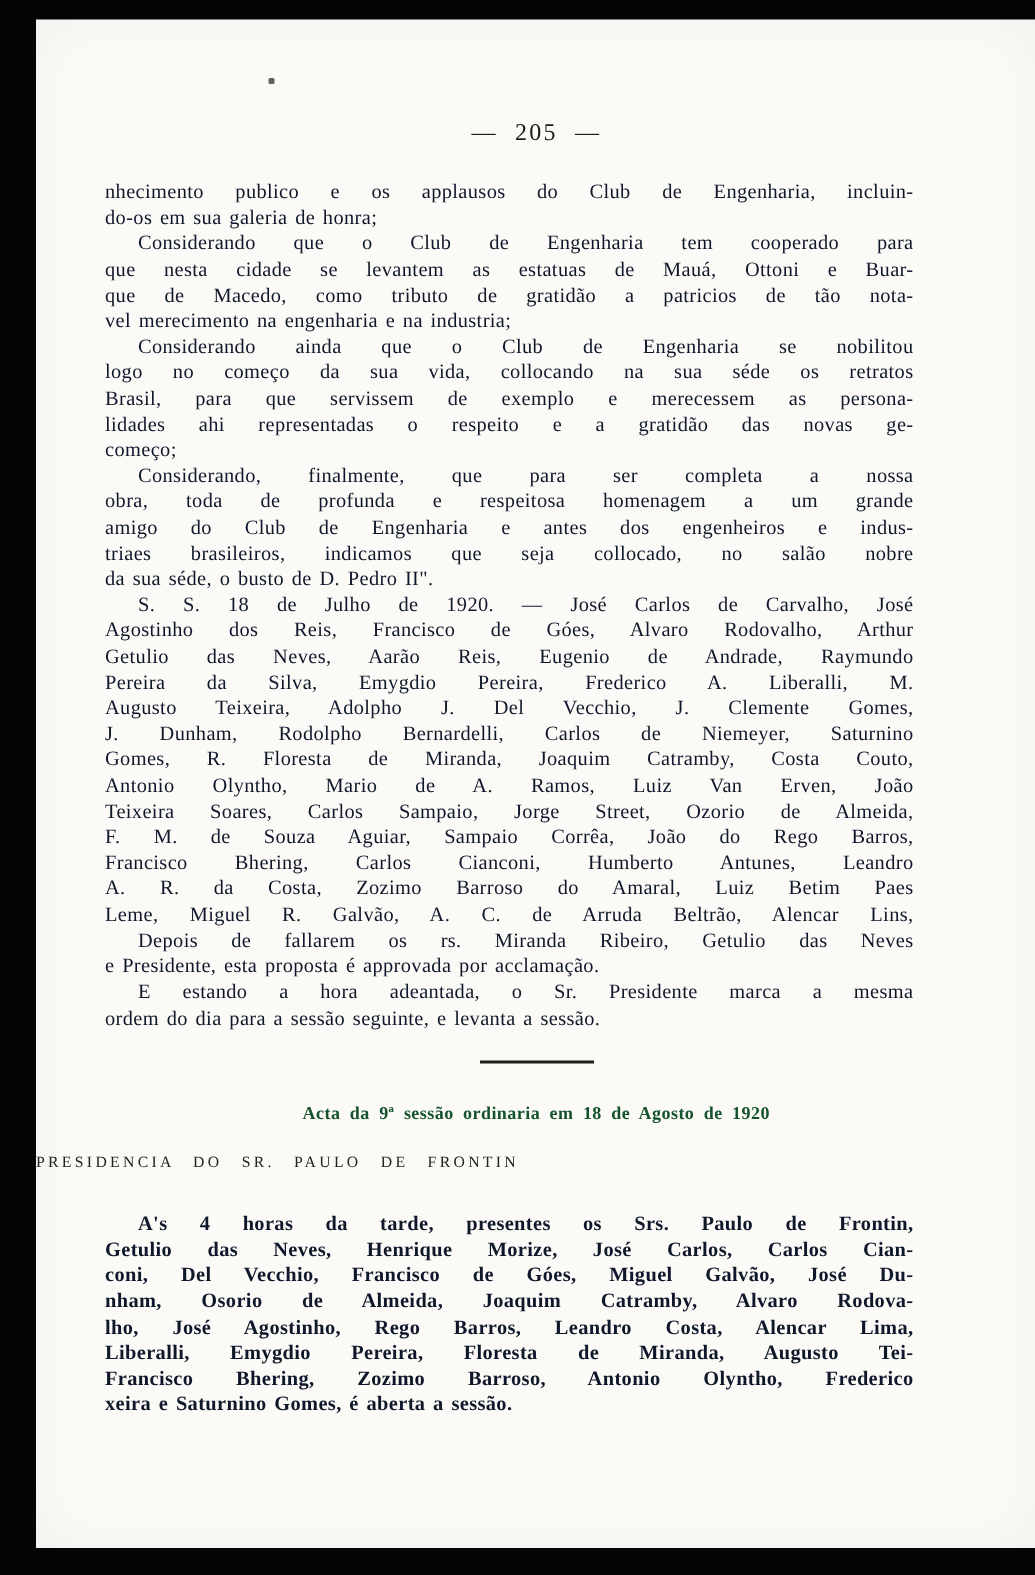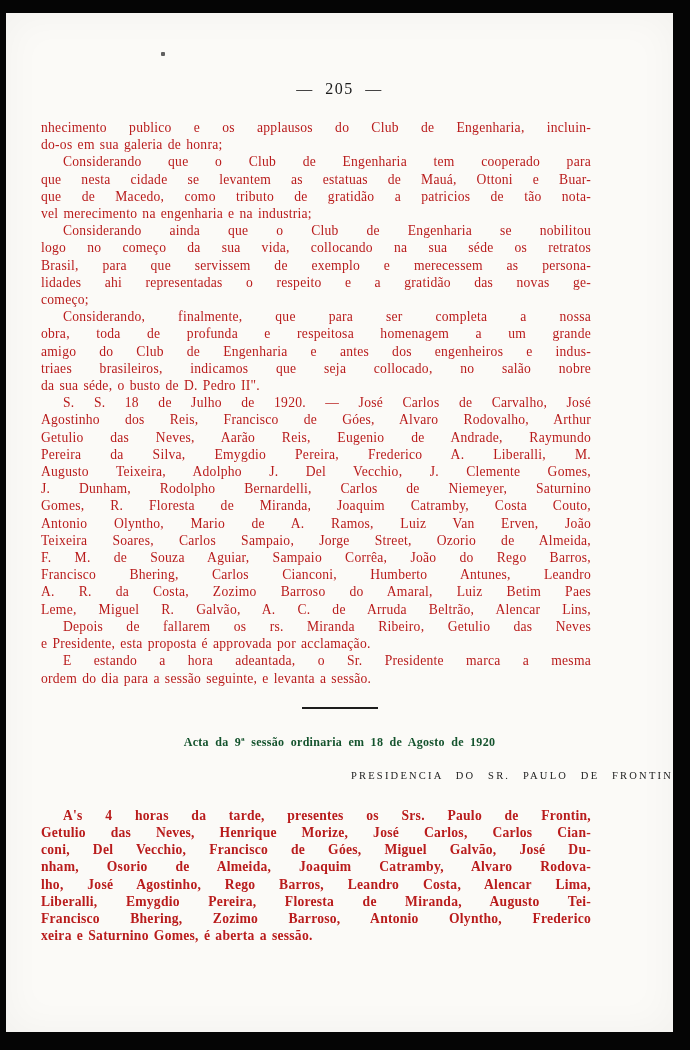--- a/index.html
+++ b/index.html
@@ -12,45 +12,45 @@
     font-family: "Liberation Serif", "DejaVu Serif", serif;
   }
   .scan-frame {
     position: relative;
     width: 690px;
     height: 1050px;
     background: #050505;
   }
   .page {
     position: absolute;
-    left: 6px;
+    left: 24px;
     top: 13px;
     width: 667px;
     height: 1019px;
     background: #fbfaf7;
     color: #161616;
     box-shadow: inset 0 0 40px rgba(0,0,0,0.04);
   }
   .page-number {
     margin-top: 67px;
     text-align: center;
     font-size: 16px;
     letter-spacing: 1.5px;
     word-spacing: 6px;
     color: #1b1b1b;
   }
   .body-text {
     margin-top: 21px;
-    padding-left: 35px;
+    padding-left: 46px;
     padding-right: 82px;
     font-size: 13.6px;
     line-height: 17.2px;
     letter-spacing: 0.25px;
     word-spacing: 1.5px;
-    color: #b91c1c;
+    color: #0f172a;
   }
   .body-text.second {
     margin-top: 26px;
     font-weight: bold;
   }
   .paragraph { margin: 0; }
   .line {
     text-align: justify;
     text-align-last: justify;
     white-space: normal;
@@ -67,21 +67,21 @@
     margin: 26px 0 0 0;
     text-align: center;
     font-size: 12px;
     font-weight: 700;
     letter-spacing: 0.3px;
     word-spacing: 3px;
     color: #14532d;
   }
   .subheading {
     margin-top: 20px;
-    text-align: right;
+    text-align: left;
     font-size: 10.5px;
     letter-spacing: 2.2px;
     word-spacing: 8px;
     color: #222;
   }
   .artifact-dot {
     position: absolute;
     left: 155px;
     top: 39px; 
     width: 4px;

